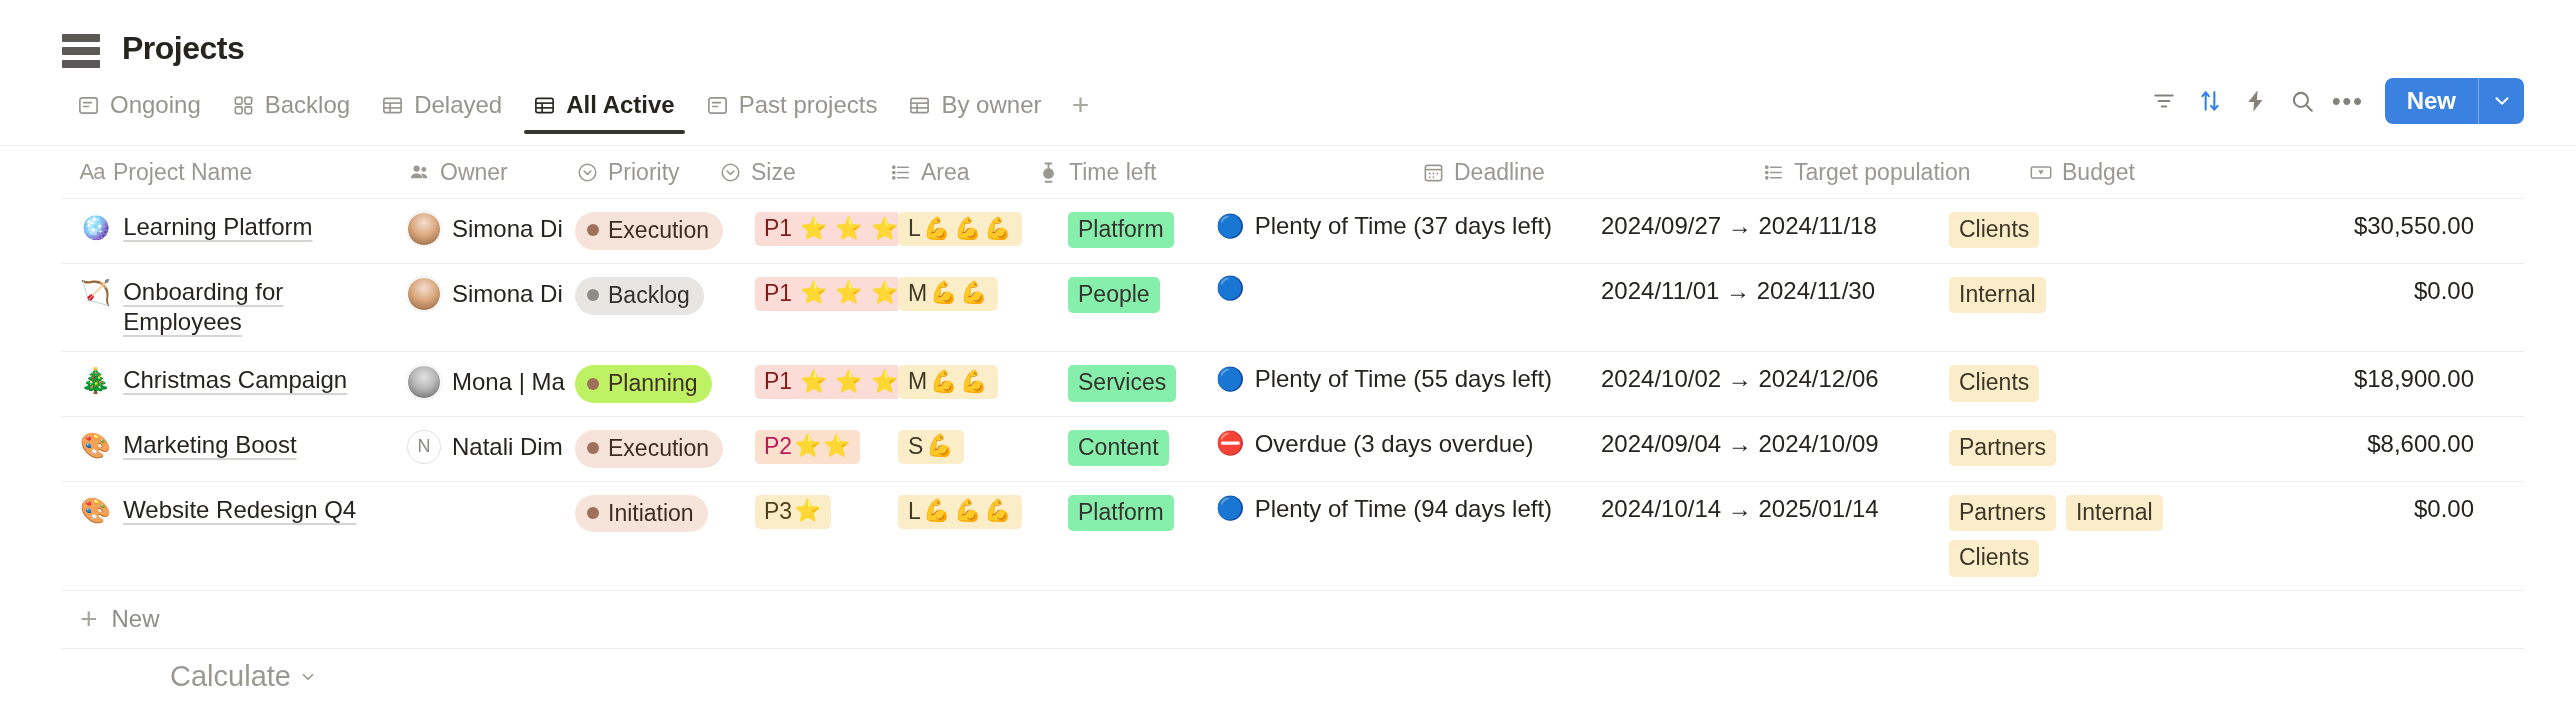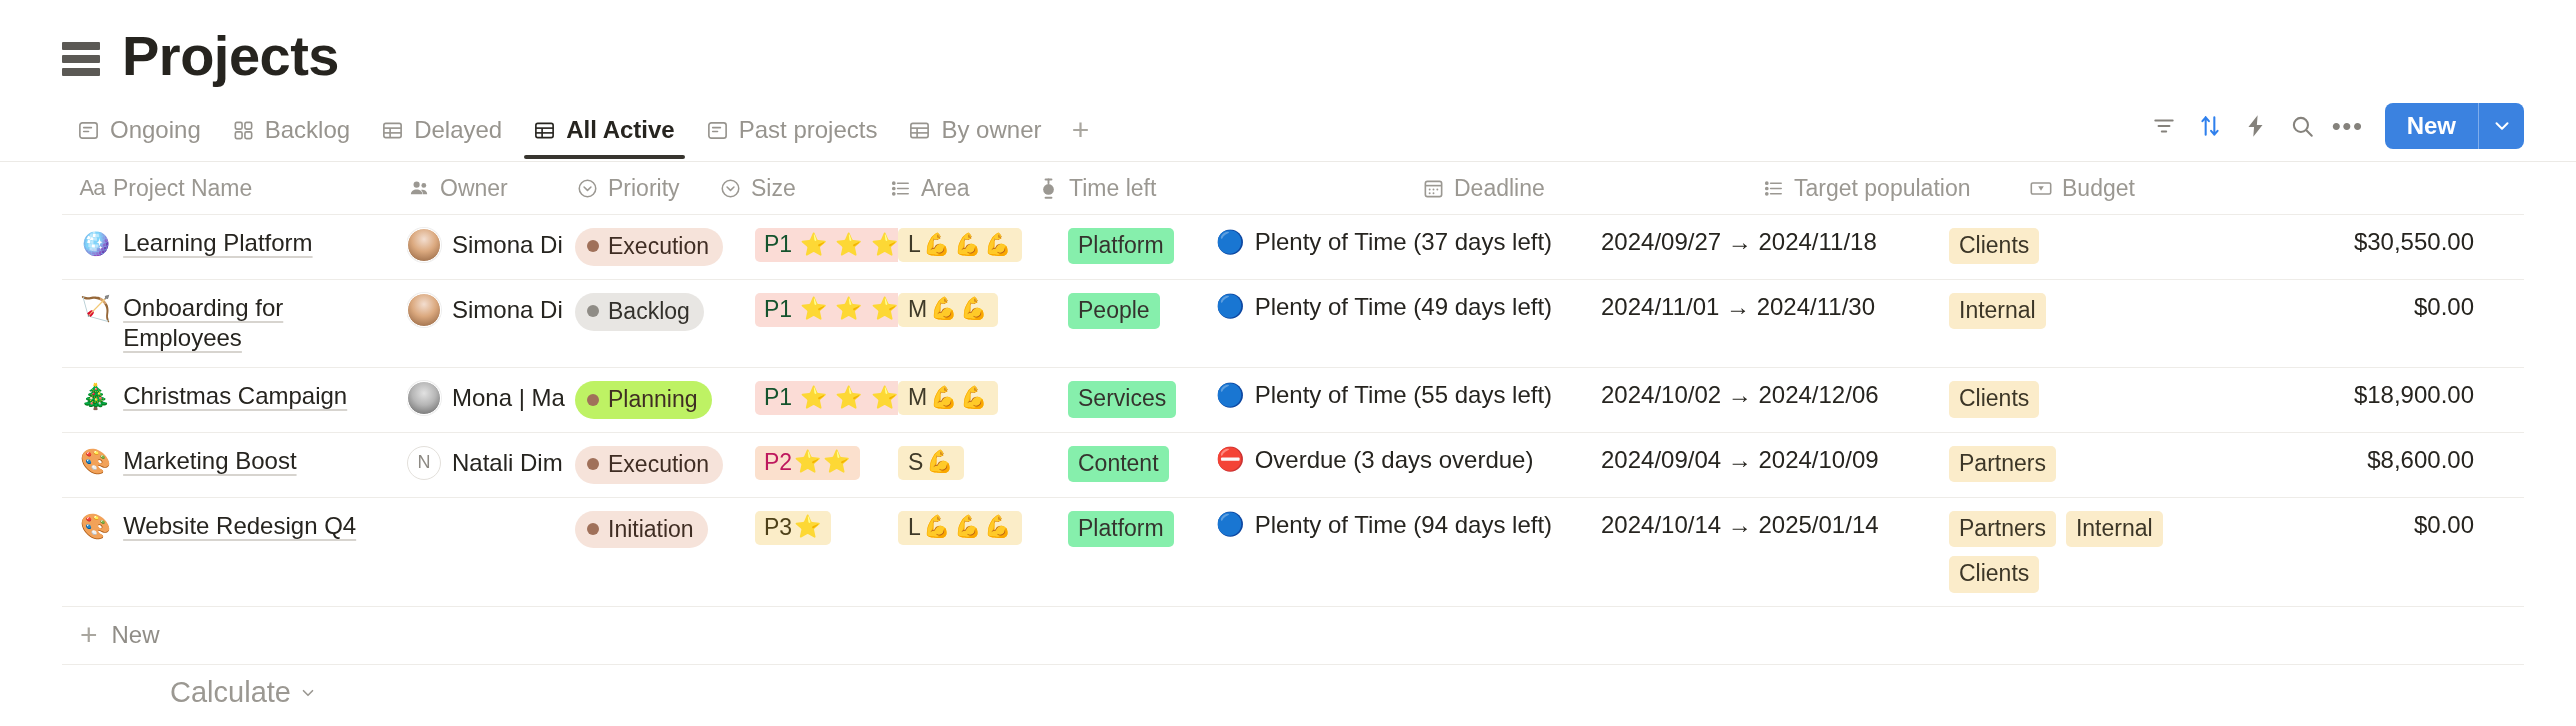--- a/index.html
+++ b/index.html
@@ -33,34 +33,34 @@
   .db-icon i {
     display: block;
     height: 8px;
     background: #5b5955;
     border-radius: 1px;
   }
   .db-icon i:nth-child(1){ width: 38px; }
   .db-icon i:nth-child(2){ width: 38px; }
   .db-icon i:nth-child(3){ width: 38px; }
   .page-title {
-    font-size: 56px;
+    font-size: 32px;
     font-weight: bold;
     color: #26241f;
     letter-spacing: -0.5px;
     line-height: 1;
   }
 
   
   .tabs-row {
     display: flex;
     align-items: flex-end;
     justify-content: space-between;
     margin-top: 24px;
-    padding: 0 52px 4px 62px;
+    padding: 0 52px 13px 62px;
     border-bottom: 1.5px solid #eceae6;
     height: 54px;
   }
   .tabs {
     display: flex;
     align-items: stretch;
     gap: 0px;
     height: 54px;
   }
   .tab {
@@ -220,21 +220,21 @@
     display: inline-flex; align-items: center;
     border-radius: 5px;
     padding: 3px 10px 4px;
     font-size: 23px;
     line-height: 1.28;
     white-space: nowrap;
   }
   .tag-gray   { background: #86efac; color: #35332e; }
   .tag-yellow { background: #fbecca; color: #3c3627; }
   .tag-prio   { display:inline-flex; align-items:center; gap: 2px; border-radius:5px; padding:3px 9px 4px; font-size:23px; white-space:nowrap; }
-  .p1 { background: #fbdcd6; color: #14532d; gap: 8px; }
+  .p1 { background: #fbdcd6; color: #7f1d1d; gap: 8px; }
   .p2 { background: #fbe0cd; color: #be185d; }
   .p3 { background: #fbedc8; color: #4e4119; }
   .size-tag { background:#fbedc8; color:#3f3a28; display:inline-flex; align-items:center; gap:3px; border-radius:5px; padding:3px 10px 4px; font-size:23px; white-space:nowrap;}
   .emo { font-size: 22px; line-height: 1; }
 
   .time-cell { display:flex; align-items: center; gap: 10px; white-space: nowrap; }
   .tl-dot { font-size: 23px; line-height:1; }
   .tags-wrap { display: flex; flex-wrap: wrap; gap: 9px 10px; max-width: 100%; padding-left: 8px; }
 
   
@@ -568,21 +568,20 @@
               <span class="emo">💪</span>
               <span class="emo">💪</span>
             </span>
           </div>
           <div class="td c-area">
             <span class="tag tag-gray">People</span>
           </div>
           <div class="td c-time">
             <span class="time-cell">
               <span class="tl-dot">🔵</span>
-              <span>Plenty of Time (49 days left)</span>
             </span>
           </div>
           <div class="td c-dead">
             <span>2024/11/01 → 2024/11/30</span>
           </div>
           <div class="td c-target">
             <div class="tags-wrap">
               <span class="tag tag-yellow">Internal</span>
             </div>
           </div>

